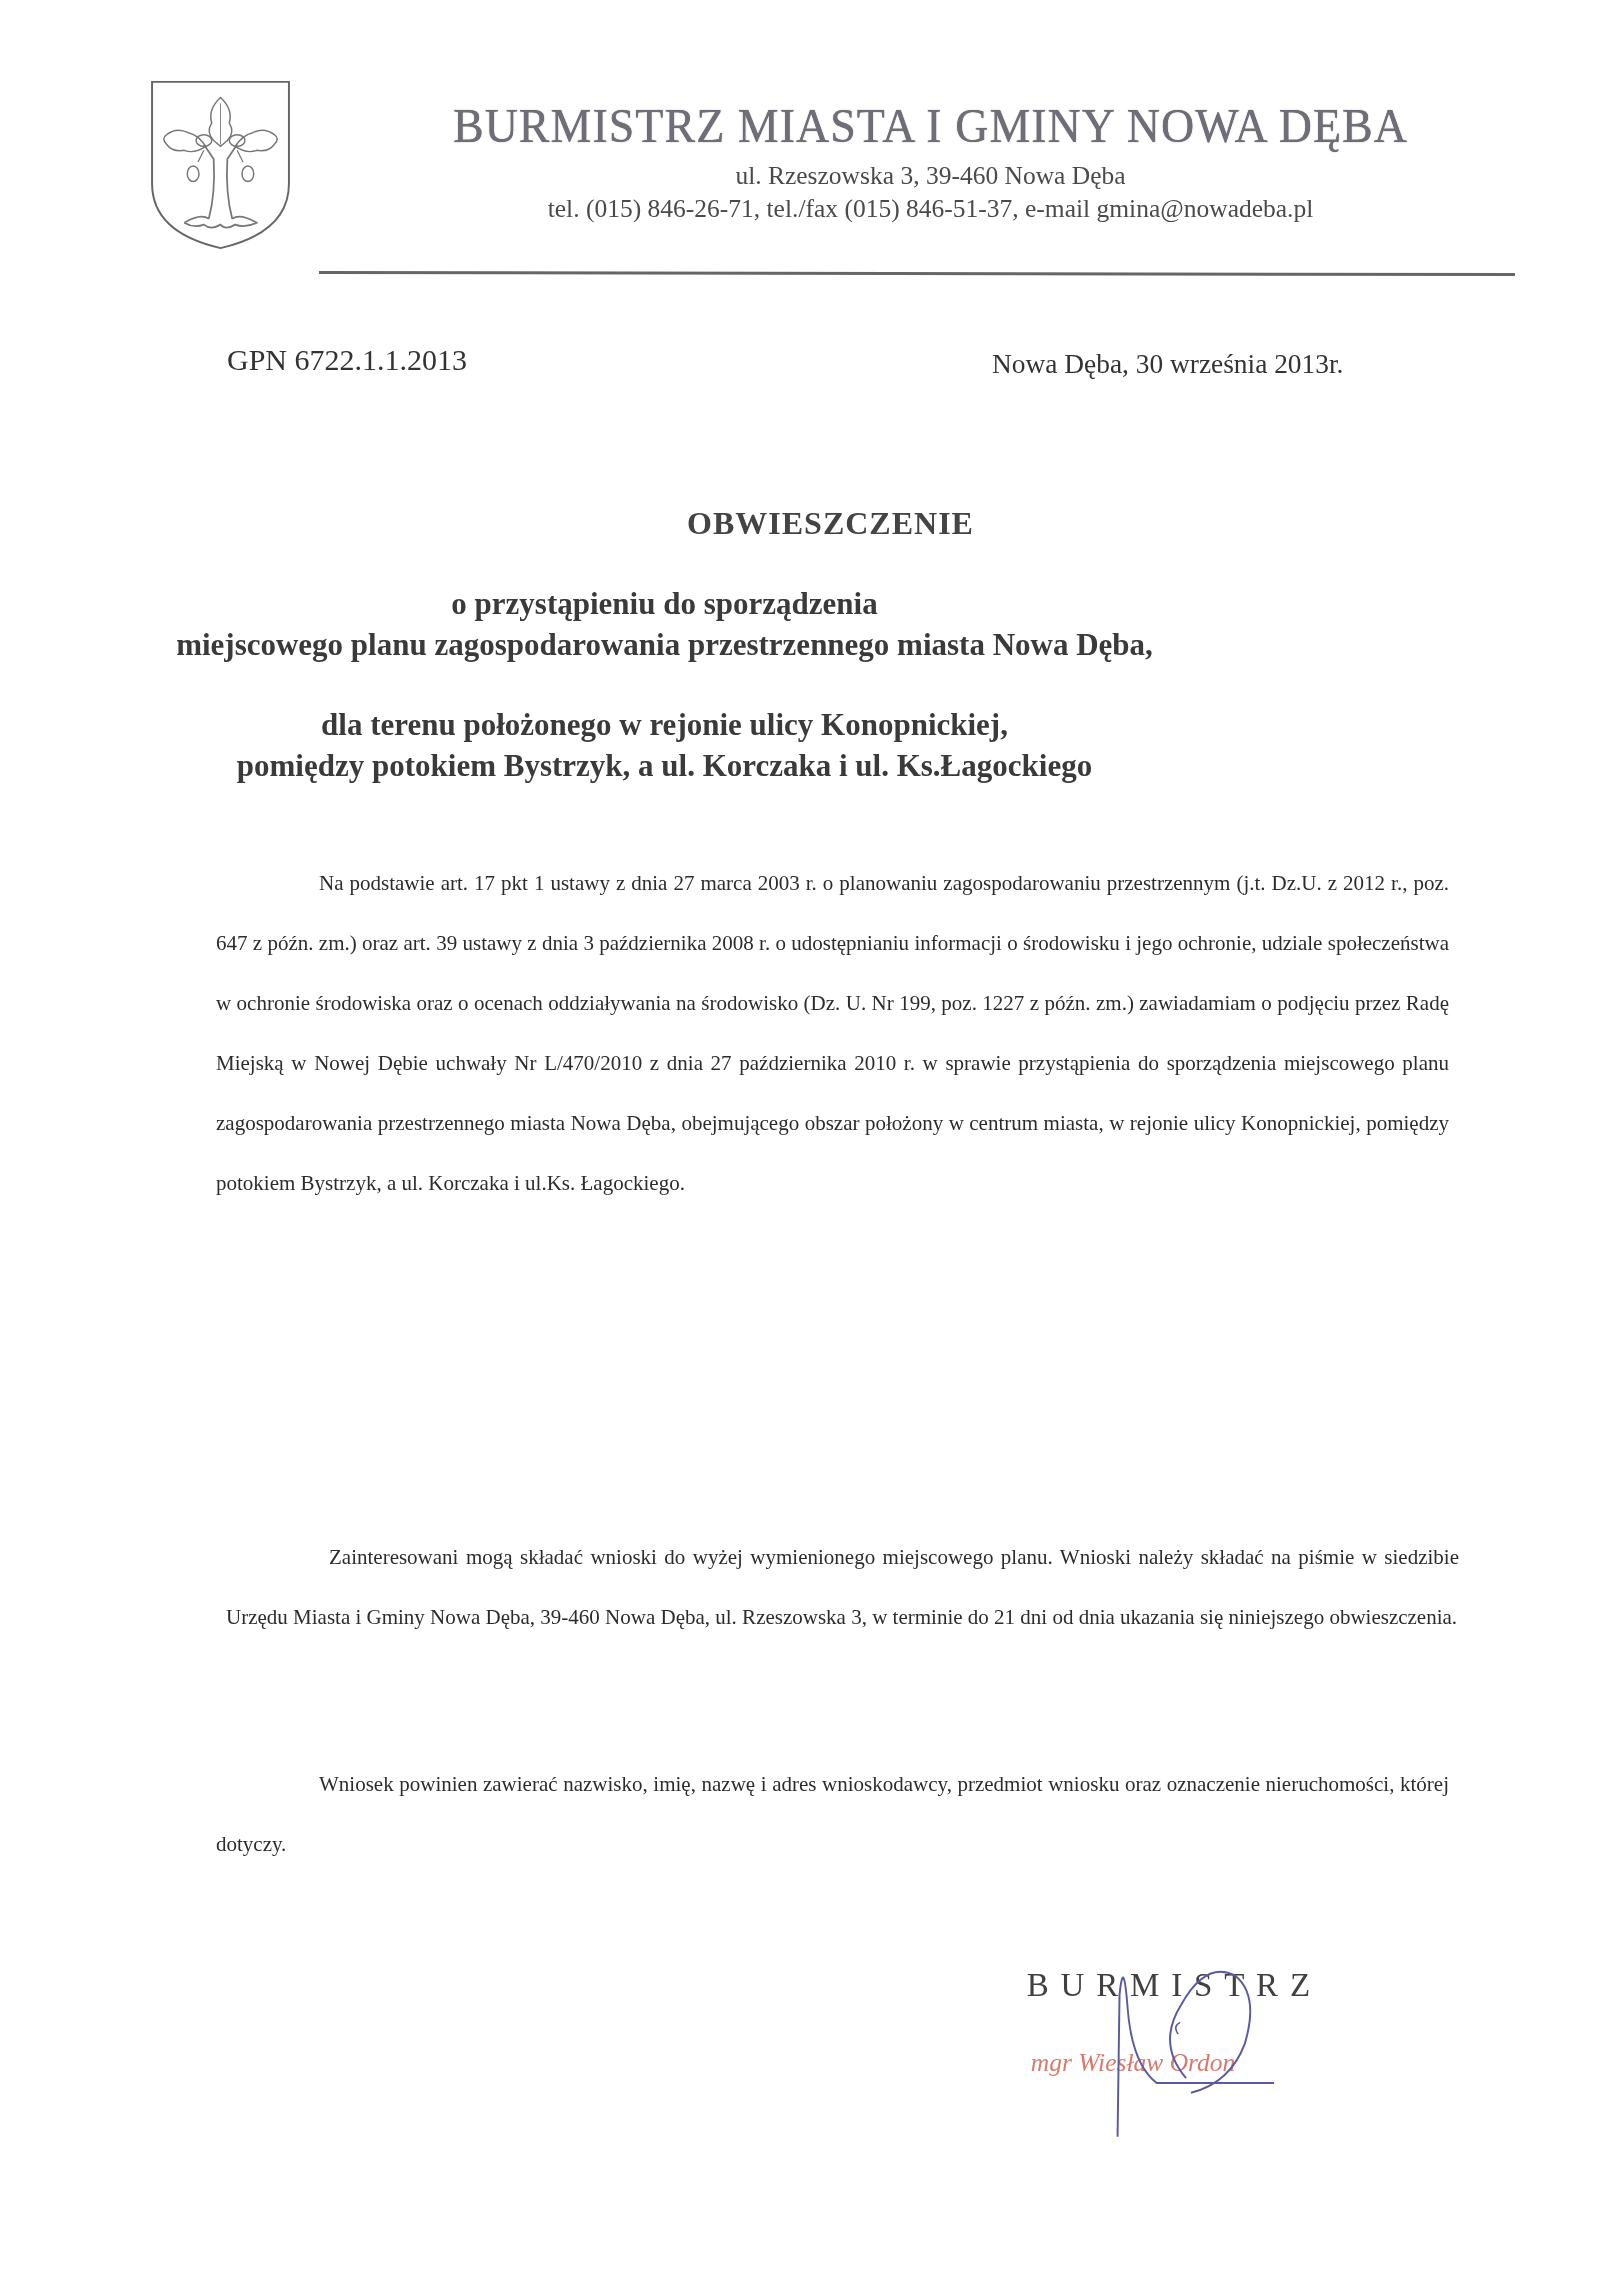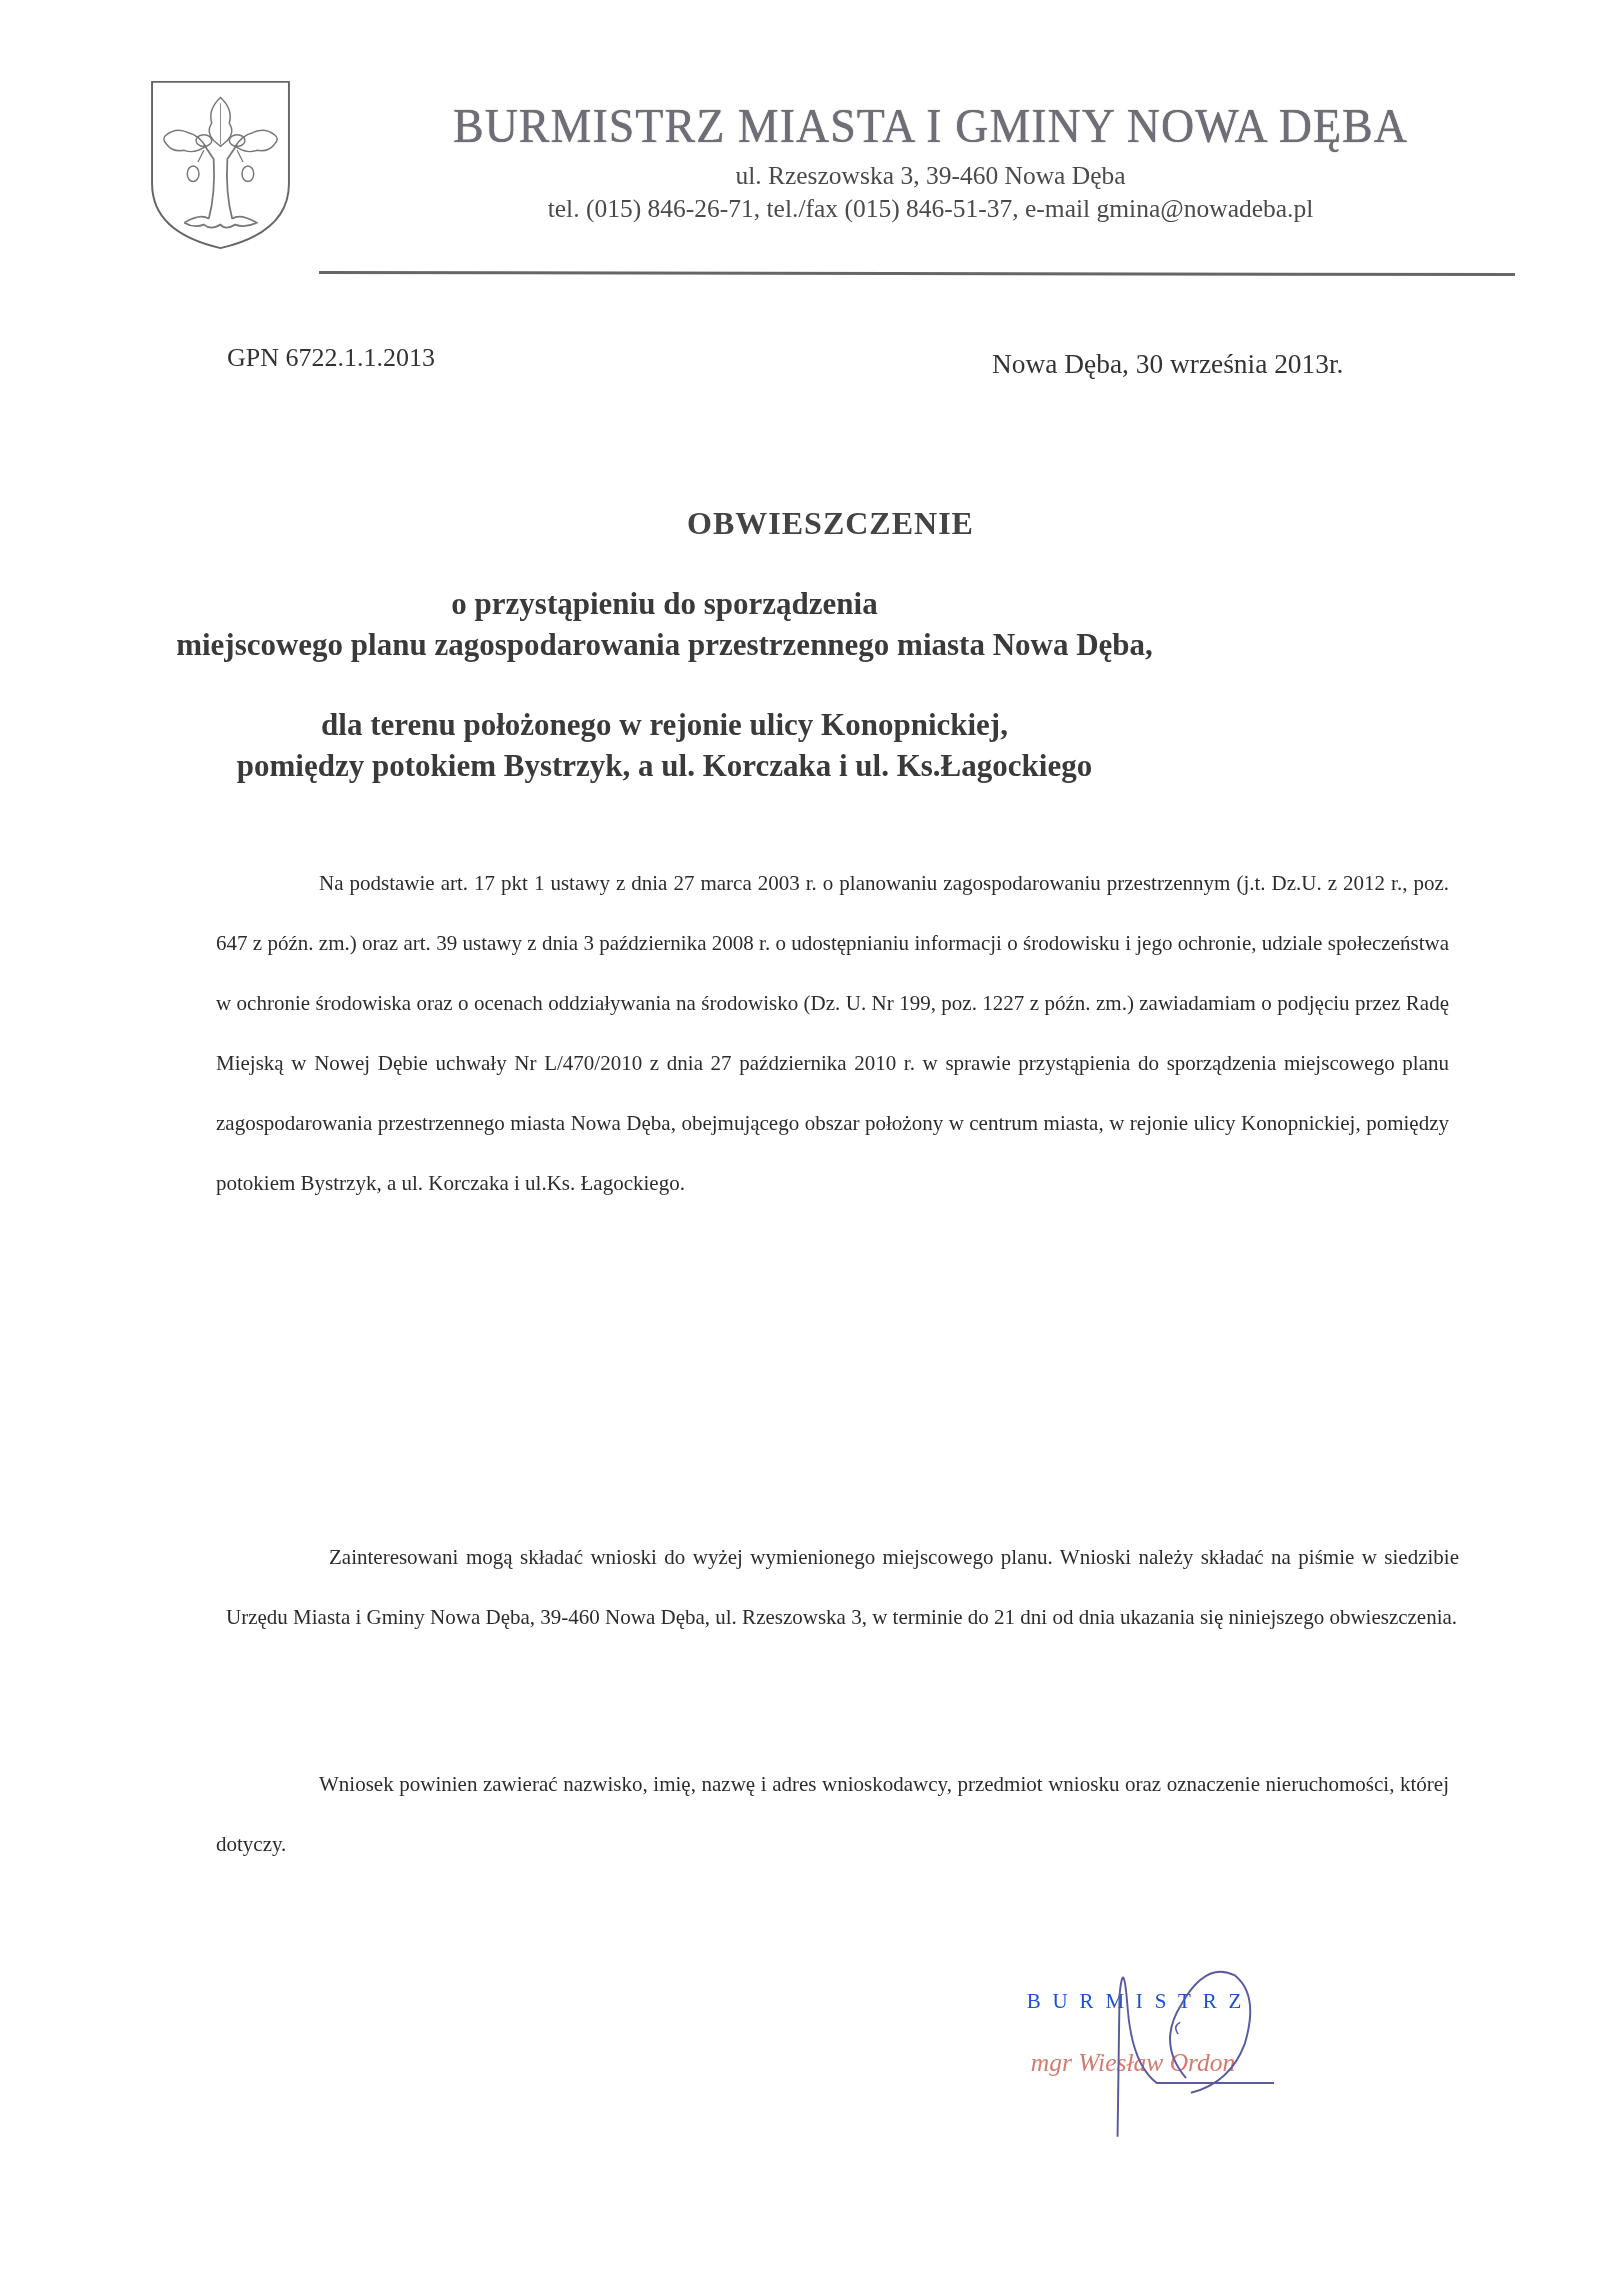--- a/index.html
+++ b/index.html
@@ -6,37 +6,37 @@
   body { width: 1621px; height: 2294px; position: relative; overflow: hidden;
          font-family: "Liberation Serif", "DejaVu Serif", serif; color: #2a2a2a; }
   .crest { position: absolute; left: 147px; top: 76px; width: 147px; height: 176px; }
   .letterhead { position: absolute; left: 323px; top: 98px; width: 1215px; text-align: center; }
   .lh-title { font-size: 46px; letter-spacing: 1px; color: #6e6e78; font-weight: normal;
               text-shadow: 0 0 1px #555; margin: 0; line-height: 55px; transform: scaleY(1.05); }
   .lh-address, .lh-contact { font-size: 25.5px; color: #4a4a4a; line-height: 33px; }
   .lh-address { margin-top: 5.9px; }
   .rule { position: absolute; left: 319px; top: 271px; width: 1196px; height: 2.9px;
           background: #666; transform: rotate(0.1deg); transform-origin: left center; }
-  .ref { position: absolute; left: 227px; top: 343px; font-size: 26px; color: #333; }
+  .ref { position: absolute; left: 227px; top: 343px; font-size: 30px; color: #333; }
   .place-date { position: absolute; left: 992px; top: 349px; font-size: 27.4px; color: #333; }
   .title { position: absolute; left: 0; width: 1621px; top: 505px; text-align: center;
            font-size: 32px; font-weight: bold; color: #444; letter-spacing: 1px; padding-left: 20px; }
   .subtitle { position: absolute; left: 0; width: 1329px; text-align: center;
               font-size: 31px; font-weight: bold; color: #3a3a3a; line-height: 41px; }
   .sub1 { top: 583px; }
   .sub2 { top: 704px; }
   .body { position: absolute; left: 216px; width: 1233px; font-size: 21px;
           line-height: 60px; text-align: justify; color: #2c2c2c; }
   .para1 { top: 853px; }
   .para2 { top: 1517px; }
   .para3 { top: 1754px; }
   .indent { text-indent: 103px; }
   .stamp { position: absolute; left: 1019px; top: 1965px; width: 323px; height: 147px; }
-  .stamp-title { position: absolute; left: 7.8px; top: 24px; font-size: 21px; letter-spacing: 11.8px;
-                 color: #1d4ed8; }
+  .stamp-title { position: absolute; left: 7.8px; top: 2px; font-size: 33px; letter-spacing: 11.8px;
+                 color: #404040; }
   .stamp-name { position: absolute; left: 11.8px; top: 83px; font-size: 25.5px; font-style: italic;
                 color: #d57a6e; white-space: nowrap; }
   .signature { position: absolute; left: 1098px; top: 1936px; width: 225px; height: 206px; }
 </style>
 </head>
 <body>
 
 <svg class="crest" viewBox="0 0 150 180">
   <path d="M5 6 L145 6 L145 110 Q145 160 75 176 Q5 160 5 110 Z" fill="none" stroke="#666" stroke-width="2"></path>
   <path d="M63 146 Q70 120 68 85 L58 70 M87 146 Q80 120 82 85 L92 70" fill="none" stroke="#777" stroke-width="1.8"></path>

